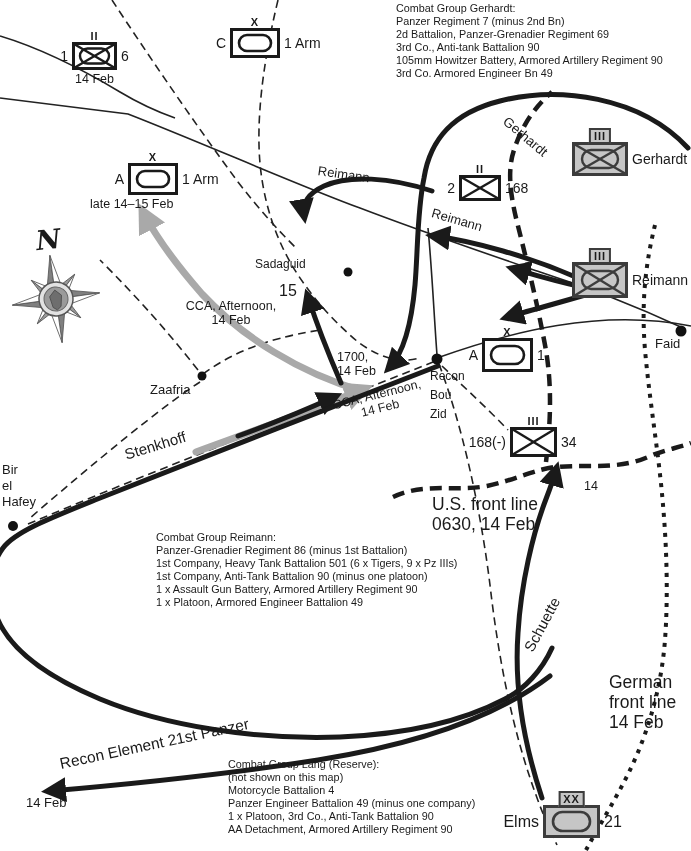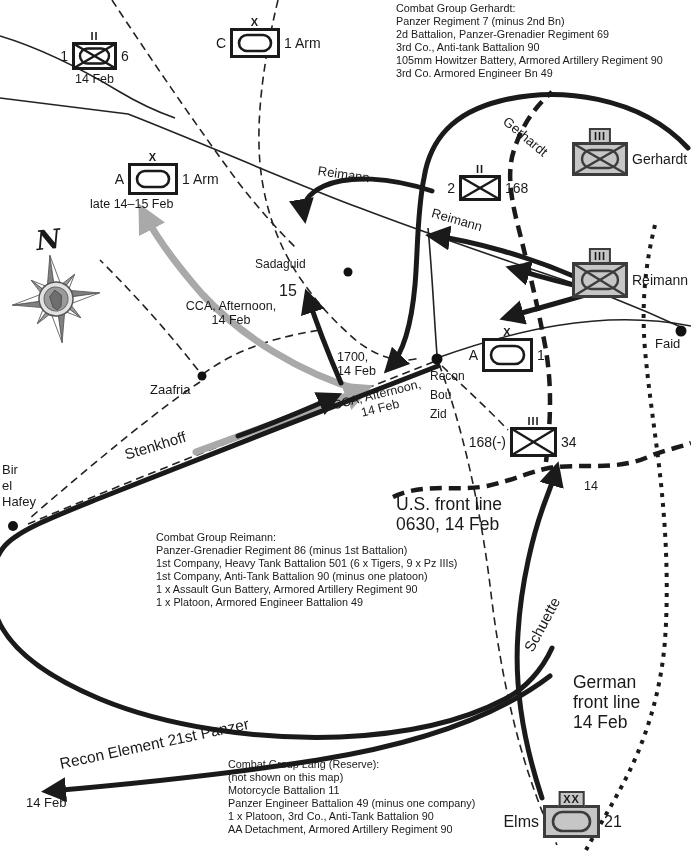--- a/index.html
+++ b/index.html
@@ -8,21 +8,21 @@
   #maplayer{position:absolute;left:0;top:0;}
   
   .ob{position:absolute;font-size:10.8px;line-height:12.9px;letter-spacing:0;}
   .ob div{white-space:nowrap;}
   
   .town{position:absolute;font-size:12px;font-weight:500;line-height:19px;white-space:nowrap;}
   .town.small{font-size:13px;line-height:16px;}
   
   .route{position:absolute;font-size:13px;font-weight:500;white-space:nowrap;transform-origin:0 50%;}
   .note{position:absolute;font-size:12.5px;line-height:13.5px;white-space:nowrap;}
-  .front{position:absolute;font-size:17.5px;line-height:20px;white-space:nowrap;}
+  .front{position:absolute;font-size:17.5px;line-height:20px;white-space:nowrap;margin-left:36px;}
   
   .unit{position:absolute;}
   .unit svg.box{display:block;}
   .unit .ech{position:absolute;bottom:100%;left:50%;transform:translateX(-50%);
              font-weight:700;font-size:11px;letter-spacing:1px;margin-bottom:0px;line-height:11px;}
   .unit.de .ech{border:2px solid #3c3c3c;background:#c6c6c6;padding:1px 3px 0 3px;margin-bottom:-2px;}
   .unit .ll{position:absolute;right:100%;top:50%;transform:translateY(-50%);margin-right:4px;
             font-size:14px;font-weight:500;white-space:nowrap;}
   .unit .rl{position:absolute;left:100%;top:50%;transform:translateY(-50%);margin-left:4px;
             font-size:14px;font-weight:500;white-space:nowrap;}
@@ -151,21 +151,21 @@
   <div>Panzer-Grenadier Regiment 86 (minus 1st Battalion)</div>
   <div>1st Company, Heavy Tank Battalion 501 (6 x Tigers, 9 x Pz IIIs)</div>
   <div>1st Company, Anti-Tank Battalion 90 (minus one platoon)</div>
   <div>1 x Assault Gun Battery, Armored Artillery Regiment 90</div>
   <div>1 x Platoon, Armored Engineer Battalion 49</div>
 </div>
 
 <div class="ob" style="left:228px;top:758px;">
   <div>Combat Group Lang (Reserve):</div>
   <div>(not shown on this map)</div>
-  <div>Motorcycle Battalion 11</div>
+  <div>Motorcycle Battalion 4</div>
   <div>Panzer Engineer Battalion 49 (minus one company)</div>
   <div>1 x Platoon, 3rd Co., Anti-Tank Battalion 90</div>
   <div>AA Detachment, Armored Artillery Regiment 90</div>
 </div>
 
 <div class="unit us" style="left:72px;top:42px;">
   <span class="ech">II</span>
   <span class="ll">1</span>
   <svg class="box" width="45" height="28" viewBox="0 0 45 28">
     <rect x="1.5" y="1.5" width="42" height="25" fill="#fff" stroke="#1a1a1a" stroke-width="3"></rect>

